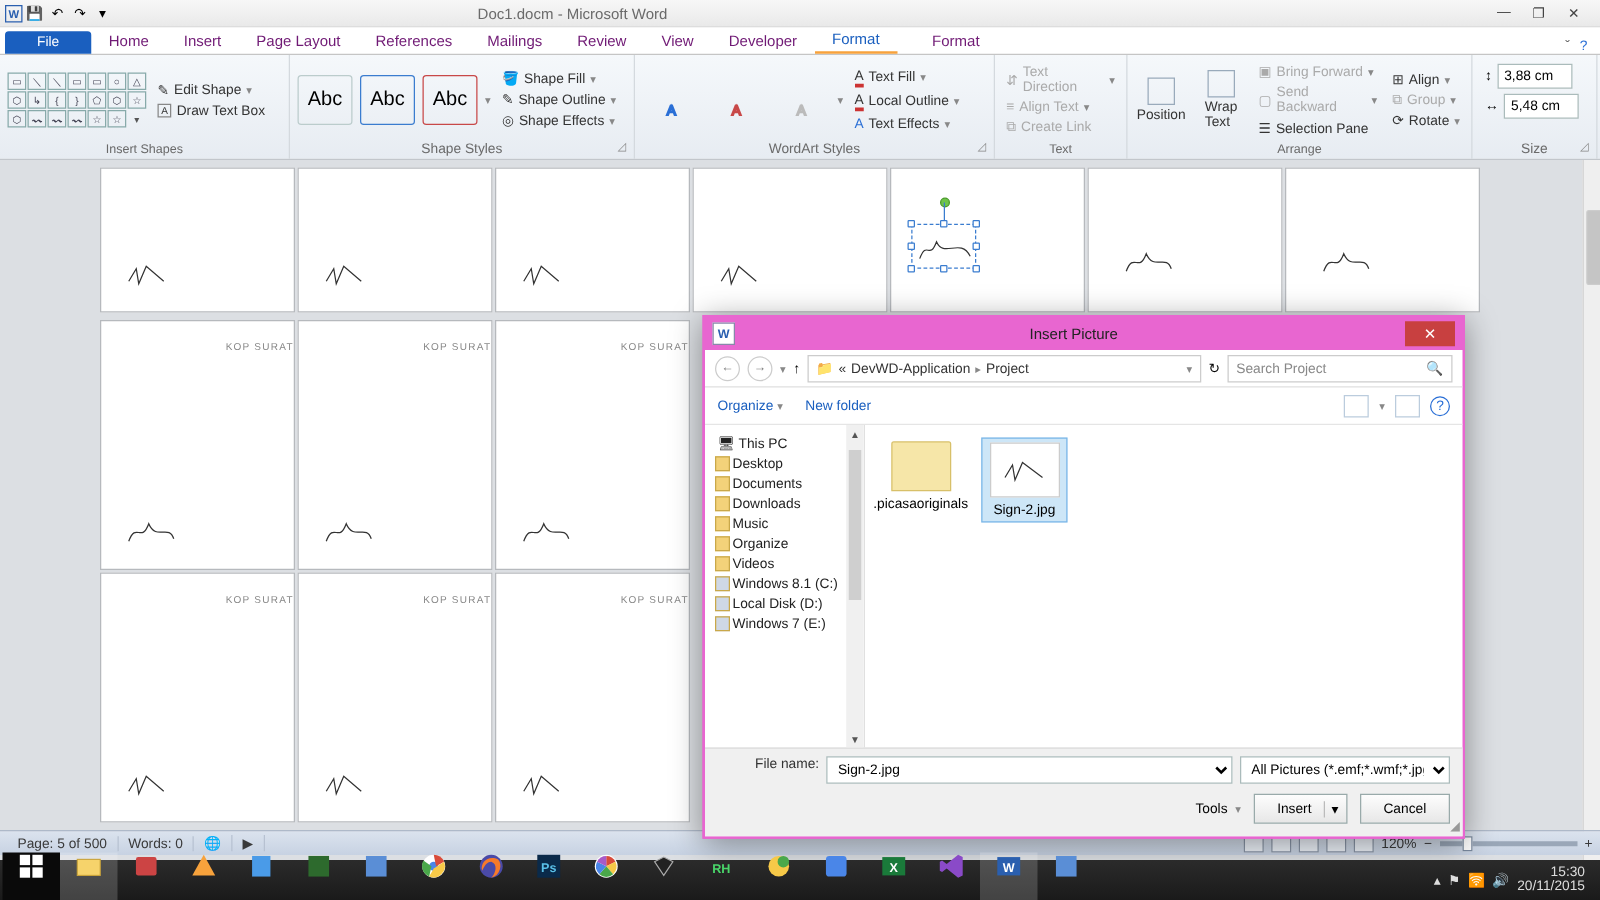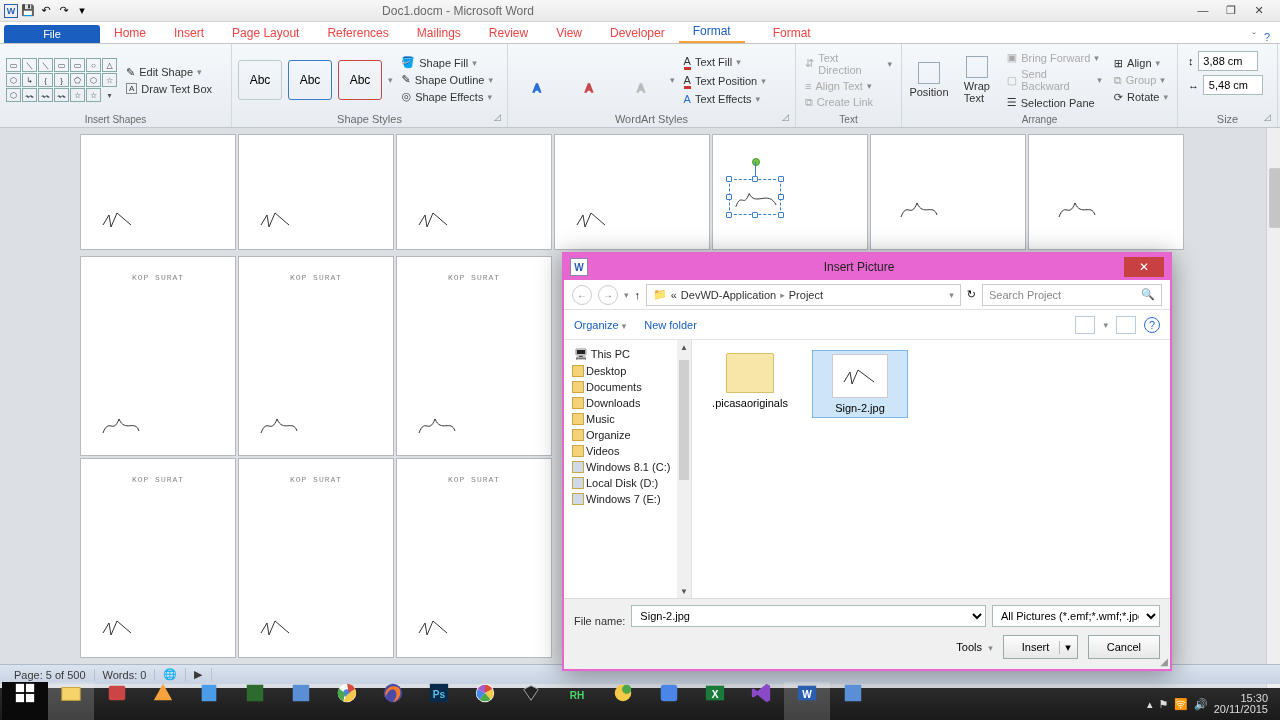--- a/index.html
+++ b/index.html
@@ -12,53 +12,53 @@
 .win-title { flex: 1; text-align: center; color: #6a6a6a; font-size: 12px; }
 .context-tabs { display: flex; height: 22px; }
 .ctx-tab { padding: 2px 10px; color: #fff; font-size: 11px; display:flex;align-items:center; }
 .ctx-drawing { background: #f7a23c; border-bottom:2px solid #e0861a;}
 .ctx-picture { background: #e066c4; border-bottom:2px solid #c23aa6;}
 .win-ctrls { display: flex; gap: 10px; padding: 0 12px; color:#444;}
 .win-ctrls span { width:18px; text-align:center; cursor:default;}
 
 
 .ribbon-tabs { height: 22px; background:#fff; display:flex; align-items:flex-end; border-bottom:1px solid #c5c5c5; padding-left:4px;}
-.rtab { padding: 3px 14px; color:#ef4444; font-size:12px; }
+.rtab { padding: 3px 14px; color:#701a75; font-size:12px; }
 .rtab.file { background:#1a5fbf; color:#fff; border-radius:3px 3px 0 0;}
 .rtab.active { color:#1a5fbf; border-bottom:2px solid #f7a23c;}
 .help-icons { margin-left:auto; padding-right:10px; display:flex; gap:8px; color:#5b5b5b;}
 
 
 .ribbon { height: 84px; background: linear-gradient(to bottom,#f5f8fb,#e7ecf2); border-bottom:1px solid #c2c6cb; display:flex;}
 .group { border-right:1px solid #d4d9de; display:flex; flex-direction:column; justify-content:space-between; padding:3px 6px 1px 6px;}
 .group-body { display:flex; align-items:center; gap:6px; flex:1;}
 .group-label { text-align:center; font-size:10px; color:#6a6a6a; padding:1px 0; position:relative;}
 .group-label .dlg { position:absolute; right:0; top:0; font-size:9px; color:#888;}
 .shape-grid { display:grid; grid-template-columns:repeat(7,15px); grid-template-rows:repeat(3,14px); gap:1px;}
 .shape-grid span { border:1px solid #8aa; font-size:8px; display:flex;align-items:center;justify-content:center; color:#445;}
 .btn-col { display:flex; flex-direction:column; gap:2px;}
 .rbtn { display:flex; align-items:center; gap:4px; font-size:11px; color:#333; padding:1px 3px;}
 .rbtn.disabled { color:#aaa;}
-.abc { width:44px; height:40px; border:1px solid #bcc; border-radius:3px; display:flex;align-items:center;justify-content:center; font-size:12px;}
+.abc { width:44px; height:40px; border:1px solid #bcc; border-radius:3px; display:flex;align-items:center;justify-content:center; font-size:16px;}
 .abc-blue { border-color:#3a7ccf;}
 .abc-red  { border-color:#c84848;}
 .bigA { width:46px; height:46px; display:flex;align-items:center;justify-content:center;}
 .bigA svg { width:40px; height:40px;}
 .vbtn { width:44px; display:flex;flex-direction:column;align-items:center; font-size:10px; color:#333; gap:2px;}
 .vbtn .ic{ width:22px;height:22px;border:1px solid #9ab;}
 .size-inputs { display:flex; flex-direction:column; gap:4px; padding:4px;}
 .size-row { display:flex; align-items:center; gap:4px;}
 .size-row input { width:60px; height:20px; border:1px solid #abb; text-align:right; padding-right:14px; font-size:11px;}
 
 
 .doc-area { position:absolute; top:128px; left:0; right:14px; bottom:32px; background:#dcdfe3; overflow:hidden;}
 .pages { position:absolute; left:80px; top:6px; display:grid; grid-template-columns:repeat(7,156px); grid-auto-rows:200px; gap:2px;}
 .page { background:#fff; border:1px solid #b6b9bd; position:relative;}
 .page.small { height:116px;}
-.kop { position:absolute; top:16px; left:0; right:0; text-align:center; font-size:8px; color:#888; letter-spacing:1px;font-family:Liberation Mono, monospace;}
+.kop { position:absolute; top:16px; left:0; right:0; text-align:right; font-size:8px; color:#888; letter-spacing:1px;}
 .sig { position:absolute; left:20px; bottom:18px; width:40px; height:24px;}
 .sig svg { width:100%; height:100%; }
 .sel-handles { position:absolute; border:1px dashed #3a7ccf;}
 .sel-handles .h { position:absolute; width:6px; height:6px; background:#fff; border:1px solid #3a7ccf; border-radius:1px;}
 .rot { position:absolute; width:8px;height:8px; background:#6ec44a; border:1px solid #4a9a2a; border-radius:50%;}
 
 
 .vscroll { position:absolute; right:0; top:128px; bottom:32px; width:14px; background:#efefef; border-left:1px solid #d0d0d0;}
 .vscroll .thumb { position:absolute; left:2px; right:2px; top:40px; height:60px; background:#c5c5c5; border-radius:2px;}
 
@@ -78,26 +78,26 @@
 .viewbtn { width:20px;height:18px; border:1px solid #bcd; }
 .dlg-content { display:flex; height:258px;}
 .tree { width:128px; border-right:1px solid #e0e0e0; padding:6px 4px; font-size:11px; color:#222; overflow:hidden; position:relative;}
 .tree-item { padding:2px 4px 2px 18px; white-space:nowrap; position:relative;}
 .tree-item.root { padding-left:6px; font-weight:500;}
 .tree-item .ticon { position:absolute; left:4px; top:2px; width:12px; height:12px; background:#f3d27a; border:1px solid #c9a84a;}
 .tree-scroll { position:absolute; right:0; top:0; bottom:0; width:14px; background:#f0f0f0;}
 .tree-scroll .ar { height:14px; display:flex;align-items:center;justify-content:center; color:#555; font-size:8px;}
 .tree-scroll .tthumb { position:absolute; left:2px; right:2px; top:20px; height:120px; background:#cfcfcf;}
 .files { flex:1; padding:10px; display:flex; gap:14px; align-items:flex-start;}
-.file { width:96px; display:flex; flex-direction:column; align-items:center; gap:4px; font-size:11px; text-align:center; padding:3px;}
+.file { width:69px; display:flex; flex-direction:column; align-items:center; gap:4px; font-size:11px; text-align:center; padding:3px;}
 .file.selected { background:#cde6f7; border:1px solid #7ab6e8;}
 .thumb { width:56px; height:44px; border:1px solid #ccc; background:#fff; display:flex; align-items:center; justify-content:center;}
 .folder-thumb { width:48px;height:40px; background:#f6e6a8; border:1px solid #d8c069; border-radius:2px 2px 0 0;}
 .dlg-bottom { padding:6px 10px 10px 10px; background:#f0f0f0; border-top:1px solid #dadada;}
-.fn-row { display:flex; align-items:flex-end; gap:6px; margin-bottom:8px;}
+.fn-row { display:flex; align-items:flex-start; gap:6px; margin-bottom:8px;margin-left:30px;}
 .fn-row label { font-size:11px; color:#333;}
 .fn-row select,.fn-row .combo { height:22px; border:1px solid #abb; font-size:11px; padding:0 4px; background:#fff;}
 .btn-row { display:flex; justify-content:flex-end; gap:10px; align-items:center;}
 .dlg-btn { height:24px; padding:0 18px; border:1px solid #9aa; background:linear-gradient(#fdfdfd,#e7e7e7); font-size:11px;}
 .dlg-btn.split { padding-right:6px; display:flex; align-items:center;}
 .dlg-btn.split .dd { border-left:1px solid #bbb; margin-left:10px; padding-left:5px;}
 
 
 .statusbar { position:absolute; left:0; right:0; bottom:36px; height:20px; background:linear-gradient(#dbe3ee,#c7d2e2); border-top:1px solid #aeb9c9; display:flex; align-items:center; font-size:10px; color:#3a3a3a; padding:0 6px; z-index:5;}
 .statusbar .seg { padding:0 8px; border-right:1px solid #b7c1d1;}
@@ -241,21 +241,21 @@
         </div>
       <span class="tri">▾</span>
       <div class="btn-col">
         <div class="rbtn">
             <span style="border-bottom:3px solid #c33;">A</span>
             <span>Text Fill</span>
             <span class="tri">▾</span>
           </div>
         <div class="rbtn">
             <span style="border-bottom:3px solid #c33;">A</span>
-            <span>Text Position</span>
+            <span>Local Outline</span>
             <span class="tri">▾</span>
           </div>
         <div class="rbtn">
             <span style="color:#2a6fd6;">A</span>
             <span>Text Effects</span>
             <span class="tri">▾</span>
           </div>
       </div>
     </div>
     <div class="group-label"><span>WordArt Styles</span><span class="dlg">◿</span></div>
@@ -526,20 +526,33 @@
     </div>
   </div>
   <div style="position:absolute;right:2px;bottom:2px;color:#999;font-size:10px;">◢</div>
 </div>
 
 <div class="statusbar">
   <div class="seg">Page: 5 of 500</div>
   <div class="seg">Words: 0</div>
   <div class="seg">🌐</div>
   <div class="seg">▶</div>
+  <div class="right">
+    <div class="viewic"></div>
+    <div class="viewic"></div>
+    <div class="viewic"></div>
+    <div class="viewic"></div>
+    <div class="viewic"></div>
+    <span>120%</span>
+    <span>−</span>
+    <div class="zoom-slider">
+        <div class="zthumb"></div>
+      </div>
+    <span>+</span>
+  </div>
 </div>
 
 <div class="taskbar">
   <div class="tbtn start">
       <svg viewBox="0 0 24 24">
         <g fill="#fff">
           <rect x="2" y="2" width="9" height="9"></rect>
           <rect x="13" y="2" width="9" height="9"></rect>
           <rect x="2" y="13" width="9" height="9"></rect>
           <rect x="13" y="13" width="9" height="9"></rect>

